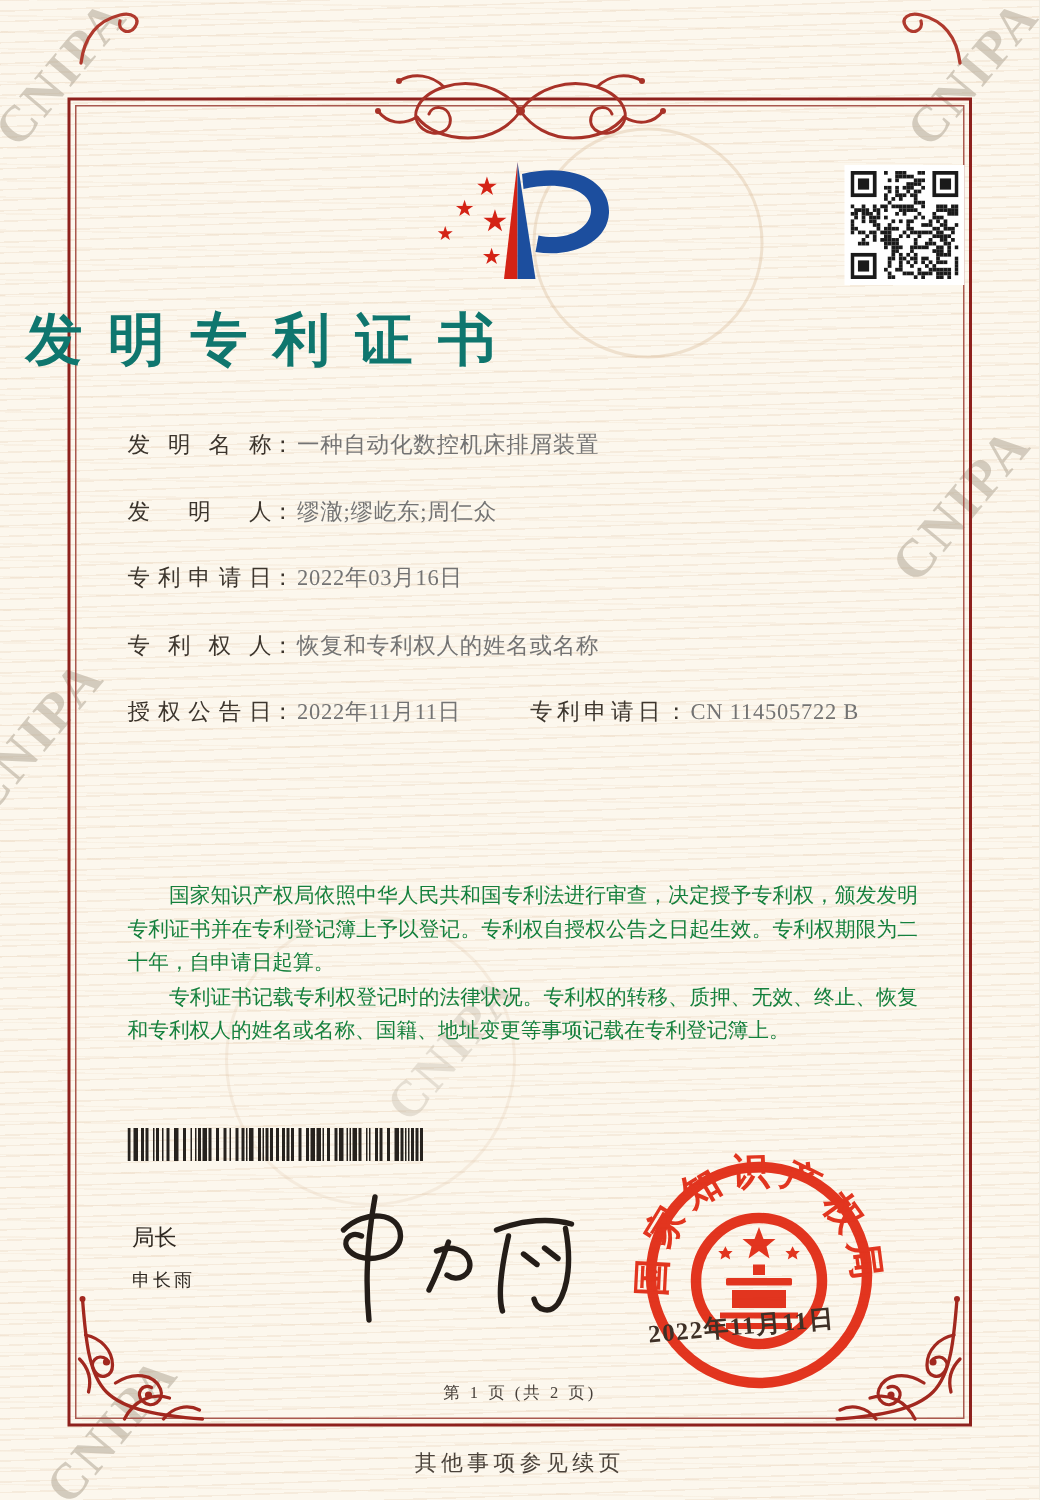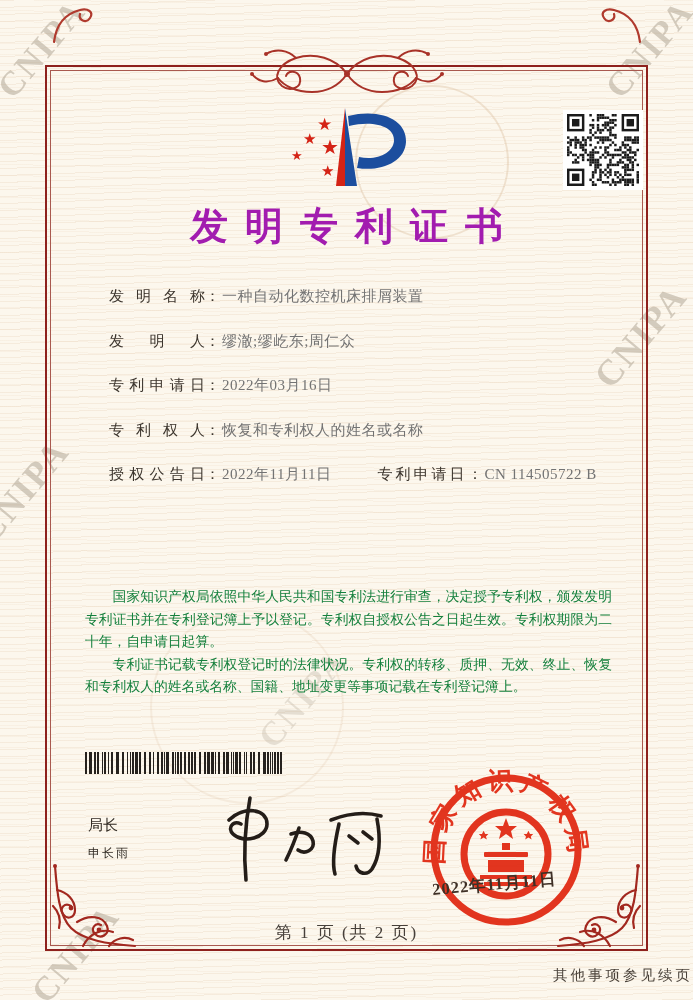--- a/index.html
+++ b/index.html
@@ -29,50 +29,50 @@
     position:absolute;left:45px;top:65px;width:603px;height:886px;
     border:2.5px solid #8e211d;box-sizing:border-box;
   }
   .frame-inner{position:absolute;inset:3px;border:1px solid #a9594f;}
   .ornament{position:absolute;pointer-events:none;}
   
   .cert-no{position:absolute;left:84px;top:100px;font-size:15px;letter-spacing:4px;color:#443c33;}
   .logo{position:absolute;left:281px;top:98px;}
   .qr{position:absolute;left:563px;top:110px;width:80px;height:80px;background:#fff;padding:4px;box-sizing:border-box;}
   .title{
-    position:absolute;left:0;top:201px;width:693px;text-align:center;
-    font-size:38px;font-weight:bold;color:#a21caf;letter-spacing:17px;text-indent:17px;
+    position:absolute;left:0;top:201px;width:693px;
+    font-size:38px;font-weight:bold;color:#0f766e;letter-spacing:17px;text-indent:17px;
   }
   
   .fields{position:absolute;left:85px;top:287px;width:540px;font-size:15px;}
   .frow{height:44.6px;white-space:nowrap;}
   .flabel{
     display:inline-block;width:96px;vertical-align:top;
-    text-align:justify;text-align-last:justify;color:#3c352d;margin-left:24px;
+    text-align:justify;text-align-last:justify;color:#3c352d;
   }
   .fcolon{display:inline-block;color:#3c352d;}
   .fvalue{display:inline-block;margin-left:2px;color:#737373;letter-spacing:.5px;}
   .grant2{margin-left:46px;}
   .grant2 .flabel2{letter-spacing:3px;}
   
   .paras{position:absolute;left:85px;top:586px;width:527px;font-size:13.8px;line-height:22.6px;text-align:justify;color:#15803d;}
   .paras p{margin:0;text-indent:2em;}
   
   .barcode{position:absolute;left:85px;top:752px;}
   .signer-title{position:absolute;left:88px;top:816px;font-size:15px;color:#2f2922;font-family:"Liberation Sans",sans-serif;}
   .signer-name{position:absolute;left:88px;top:845px;font-size:12px;color:#2f2922;font-family:"Liberation Sans",sans-serif;letter-spacing:2px;}
   .signature{position:absolute;left:193px;top:788px;}
   .seal{position:absolute;left:418px;top:762px;}
   .seal-date{
     position:absolute;left:432px;top:872px;width:160px;
     font-size:16.5px;font-weight:bold;color:#3f3026;letter-spacing:1px;
     transform:rotate(-5deg);white-space:nowrap;
   }
-  .page-info{position:absolute;left:0;top:921px;width:693px;text-align:center;font-size:17px;color:#47403a;letter-spacing:2px;}
-  .footer-note{position:absolute;left:0;top:966px;width:693px;text-align:right;font-size:14.5px;color:#4a423a;letter-spacing:3px;}
+  .page-info{position:absolute;left:0;top:921px;width:693px;text-align:center;font-size:11px;color:#47403a;letter-spacing:2px;}
+  .footer-note{position:absolute;left:0;top:966px;width:693px;text-align:center;font-size:14.5px;color:#4a423a;letter-spacing:3px;}
 </style>
 </head>
 <body>
 
 <div class="page">
   <div class="texture"></div>
 
   <div class="guilloche" style="left:355px;top:85px;width:150px;height:150px;"></div>
   <div class="guilloche" style="left:150px;top:610px;width:190px;height:190px;opacity:.5;"></div>
 

